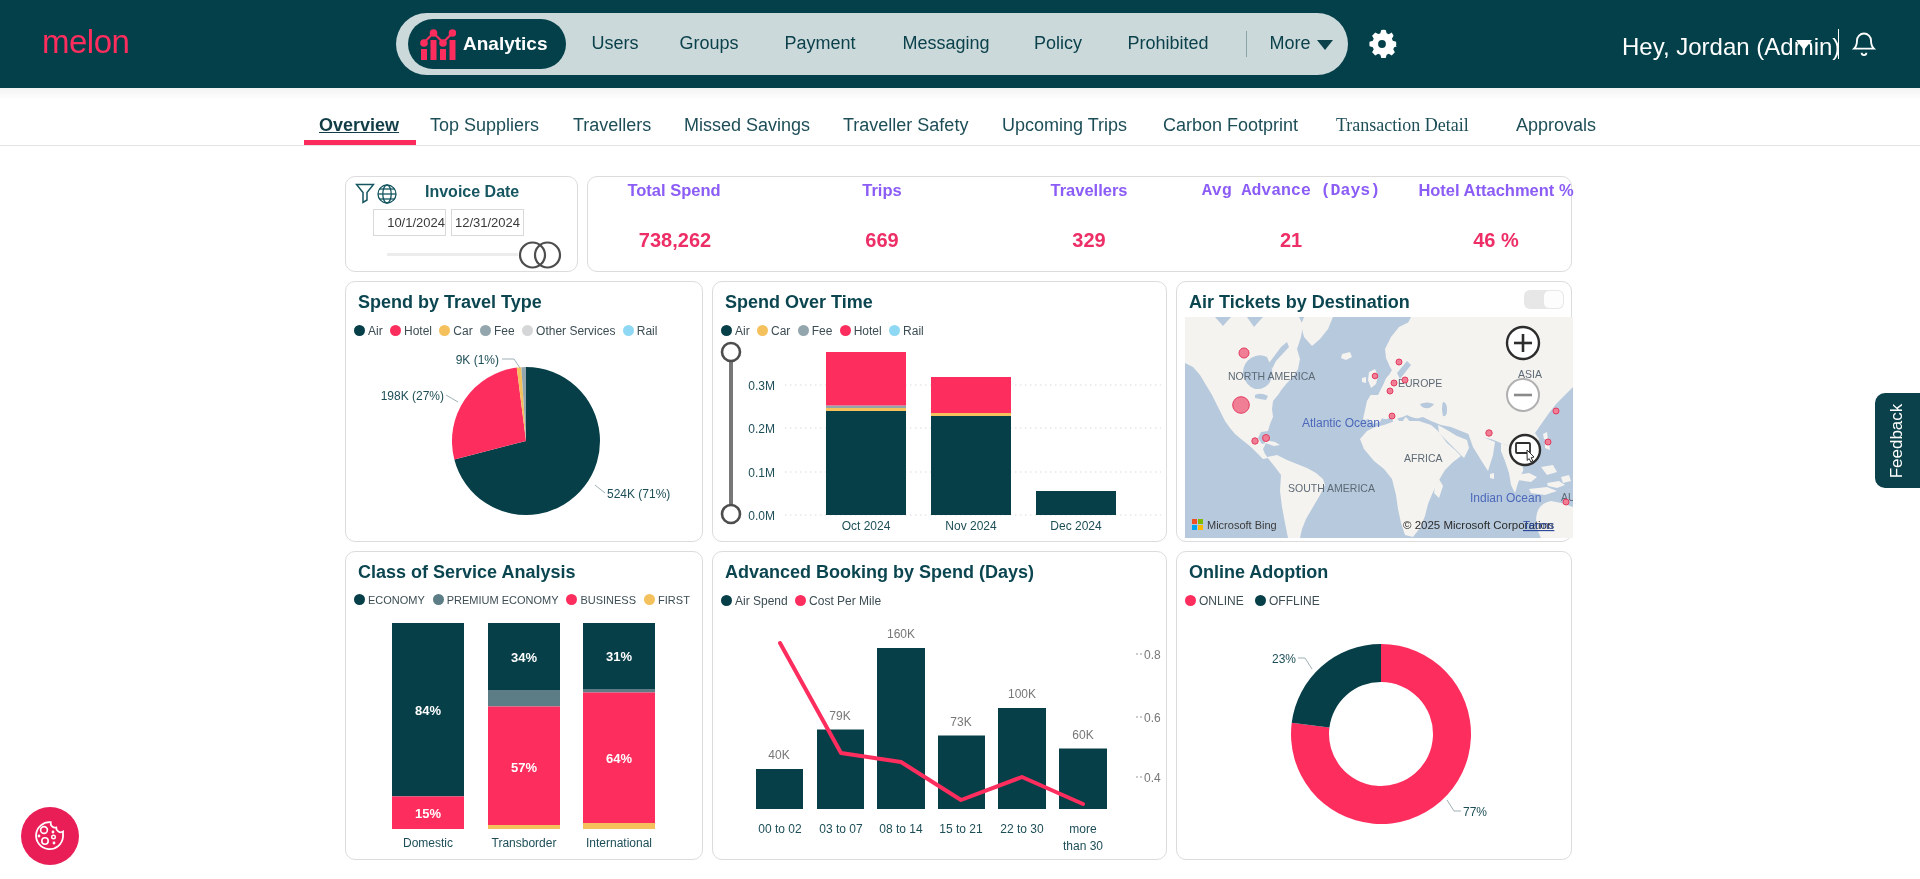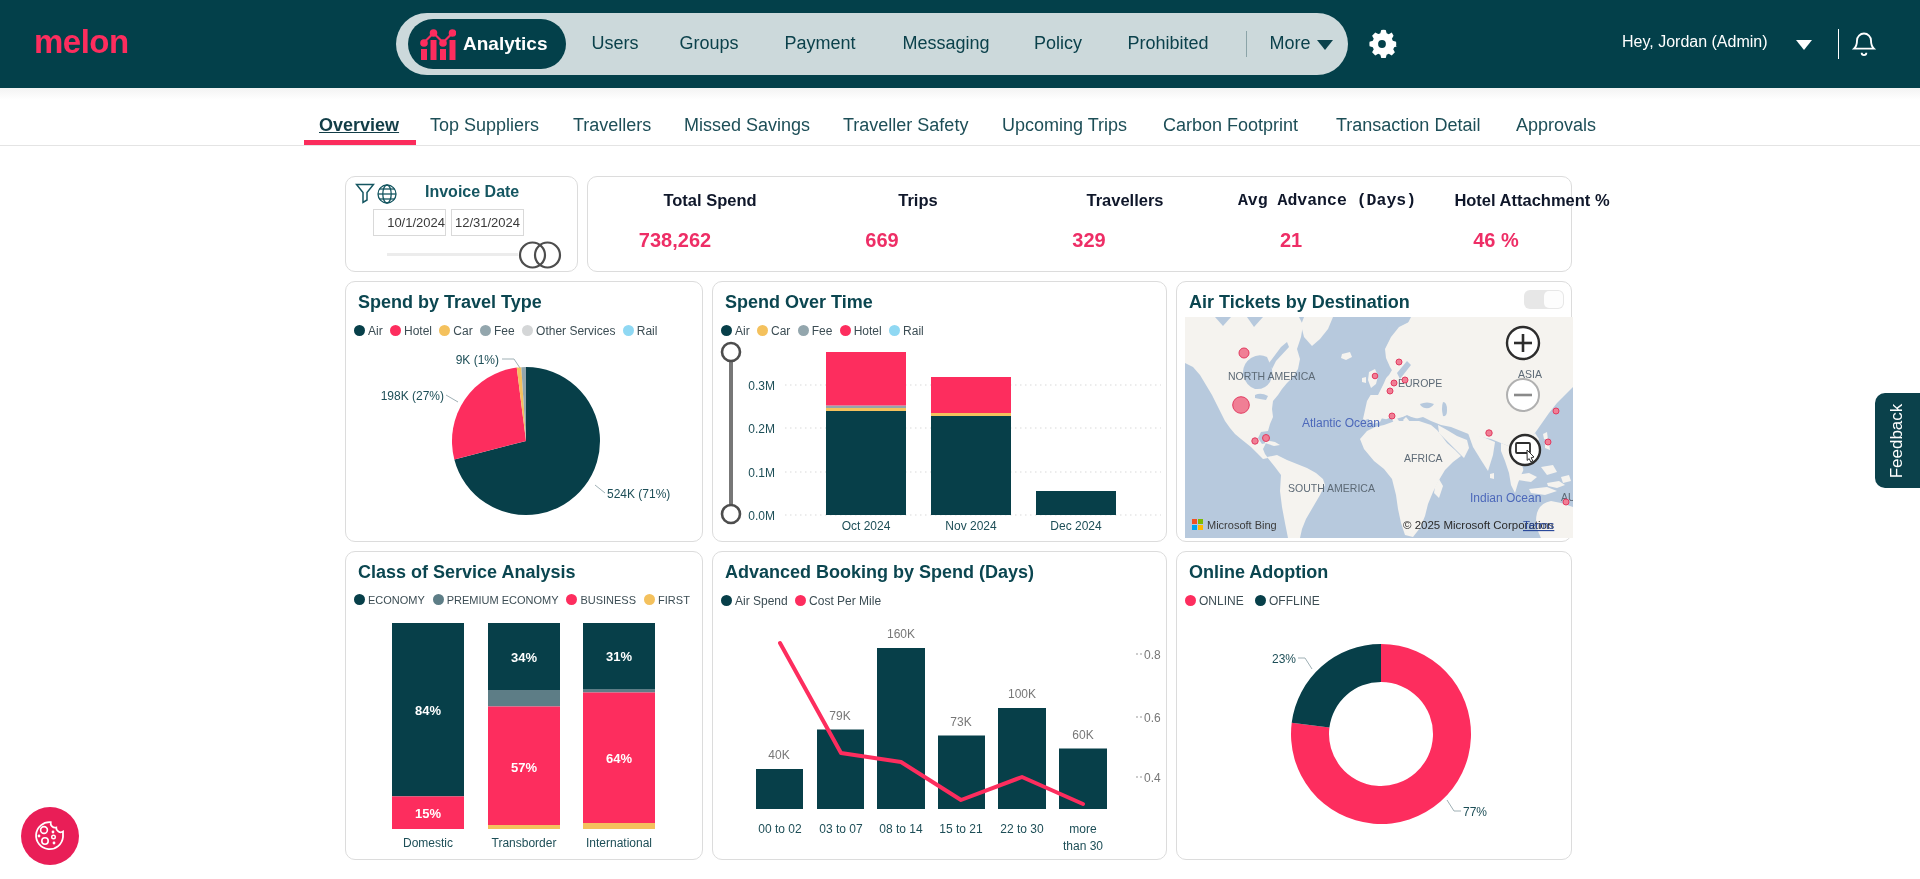--- a/index.html
+++ b/index.html
@@ -1,34 +1,34 @@
 <!DOCTYPE html>
 <html><head>
 <meta charset="utf-8">
 <style>
   * { margin:0; padding:0; box-sizing:border-box; }
   html,body { width:1920px; height:879px; overflow:hidden; background:#fff;
     font-family:"Liberation Sans", sans-serif; }
   .abs { position:absolute; }
   #header { position:absolute; left:0; top:0; width:1920px; height:88px; background:#03404a; }
-  #logo { position:absolute; left:34px; top:23px; font-size:33px; font-weight:bold;
+  #logo { position:absolute; left:42px; top:23px; font-size:33px; font-weight:normal;
     color:#fd2d5e; letter-spacing:-0.5px; }
   #navpill { position:absolute; left:396px; top:13px; width:952px; height:62px;
     background:#ccd9db; border-radius:31px; }
   #anpill { position:absolute; left:408px; top:19px; width:158px; height:50px;
     background:#03404a; border-radius:25px; }
   .navitem { position:absolute; top:33px; transform:translateX(-50%); font-size:18px;
     color:#0b414b; white-space:nowrap; }
   #tabbar { position:absolute; left:0; top:88px; width:1920px; height:58px;
     background:linear-gradient(#f3f3f3, #ffffff 12px); border-bottom:1px solid #e4e4e4; }
   .tab { position:absolute; top:27px; font-size:18px; color:#1d4e57; white-space:nowrap; }
   .card { position:absolute; background:#fff; border:1px solid #dcdcdc; border-radius:10px; }
   .ctitle { position:absolute; left:12px; top:10px; font-size:18px; font-weight:bold; color:#0b4650; }
-  .kpih { position:absolute; transform:translateX(-50%); top:14px; font-size:16.5px;
-    font-weight:bold; color:#0f172a; white-space:nowrap;margin-left:36px; }
+  .kpih { position:absolute; transform:translateX(-50%); top:4px; font-size:16.5px;
+    font-weight:bold; color:#8b5cf6; white-space:nowrap; }
   .kpiv { position:absolute; transform:translateX(-50%); top:52px; font-size:20px;
     font-weight:bold; color:#ee2e66; white-space:nowrap; }
   .leg { position:absolute; font-size:12px; color:#3c4d54; white-space:nowrap; }
   .dot { display:inline-block; width:11px; height:11px; border-radius:50%; margin-right:3px;
     vertical-align:-1px; }
   svg text { font-family:"Liberation Sans", sans-serif; }
 </style>
 </head>
 <body>
 
@@ -58,38 +58,38 @@
   <div class="navitem" style="left:946px;">Messaging</div>
   <div class="navitem" style="left:1058px;">Policy</div>
   <div class="navitem" style="left:1168px;">Prohibited</div>
   <div class="abs" style="left:1246px; top:31px; width:1px; height:26px; background:#8ba4a8;"></div>
   <div class="navitem" style="left:1290px;">More</div>
   <div class="abs" style="left:1317px; top:40px; width:0; height:0; border-left:8px solid transparent; border-right:8px solid transparent; border-top:10px solid #0b414b;"></div>
   <svg class="abs" style="left:1364px; top:26px;" width="36" height="36" viewBox="0 0 24 24">
     <path fill="#fff" d="M12 8.5A3.5 3.5 0 1 0 12 15.5 3.5 3.5 0 1 0 12 8.5zm9.4 5 .1-1.5-.1-1.5-2.2-.6a7.4 7.4 0 0 0-.6-1.4l1.1-2L18.5 4.4l-2 1.1a7.4 7.4 0 0 0-1.4-.6L14.5 2.6 13 2.5l-1.5.1-.6 2.2a7.4 7.4 0 0 0-1.4.6l-2-1.1L5.4 6.5l1.1 2a7.4 7.4 0 0 0-.6 1.4l-2.2.6L3.6 12l.1 1.5 2.2.6c.15.5.35.97.6 1.4l-1.1 2 2.1 2.1 2-1.1c.43.25.9.45 1.4.6l.6 2.2 1.5.1 1.5-.1.6-2.2c.5-.15.97-.35 1.4-.6l2 1.1 2.1-2.1-1.1-2c.25-.43.45-.9.6-1.4l2.2-.6z"></path>
     <circle cx="12" cy="12" r="2.6" fill="#03404a"></circle>
   </svg>
-  <div class="abs" style="left:1622px; top:33px; font-size:16px; color:#fff;">Hey, Jordan (Admin)</div>
+  <div class="abs" style="left:1622px; top:33px; font-size:24px; color:#fff;">Hey, Jordan (Admin)</div>
   <div class="abs" style="left:1796px; top:40px; width:0; height:0; border-left:8px solid transparent; border-right:8px solid transparent; border-top:10px solid #fff;"></div>
   <div class="abs" style="left:1838px; top:29px; width:1px; height:30px; background:#ffffff;"></div>
   <svg class="abs" style="left:1850px; top:30px;" width="28" height="28" viewBox="0 0 24 24">
     <path fill="none" stroke="#fff" stroke-width="1.6" d="M12 3a6 6 0 0 0-6 6c0 4.5-1.5 6-2.5 7h17C19.5 15 18 13.5 18 9a6 6 0 0 0-6-6z"></path>
     <path fill="none" stroke="#fff" stroke-width="1.6" d="M10 19.5a2 2 0 0 0 4 0"></path>
   </svg>
 </div>
 
 <div id="tabbar">
   <div class="tab" style="left:319px; font-weight:bold; color:#123d47;text-decoration:underline;">Overview</div>
   <div class="tab" style="left:430px;">Top Suppliers</div>
   <div class="tab" style="left:573px;">Travellers</div>
   <div class="tab" style="left:684px;">Missed Savings</div>
   <div class="tab" style="left:843px;">Traveller Safety</div>
   <div class="tab" style="left:1002px;">Upcoming Trips</div>
   <div class="tab" style="left:1163px;">Carbon Footprint</div>
-  <div class="tab" style="left:1336px;">Transaction Detail</div>
+  <div class="tab" style="left:1336px;font-family:Liberation Serif, serif;">Transaction Detail</div>
   <div class="tab" style="left:1516px;">Approvals</div>
   <div class="abs" style="left:304px; top:52px; width:112px; height:5px; background:#fb2c5c;"></div>
 </div>
 
 <div class="card" id="filtercard" style="left:345px; top:176px; width:233px; height:96px;">
   <svg class="abs" style="left:9px; top:6px;" width="20" height="21" viewBox="0 0 20 21">
     <path fill="none" stroke="#155661" stroke-width="1.5" d="M1.5 1.5 H18.5 L12 9.5 V17 L8 19.5 V9.5 Z"></path>
   </svg>
   <svg class="abs" style="left:31px; top:7px;" width="20" height="20" viewBox="0 0 20 20">
     <g fill="none" stroke="#155661" stroke-width="1.3">

